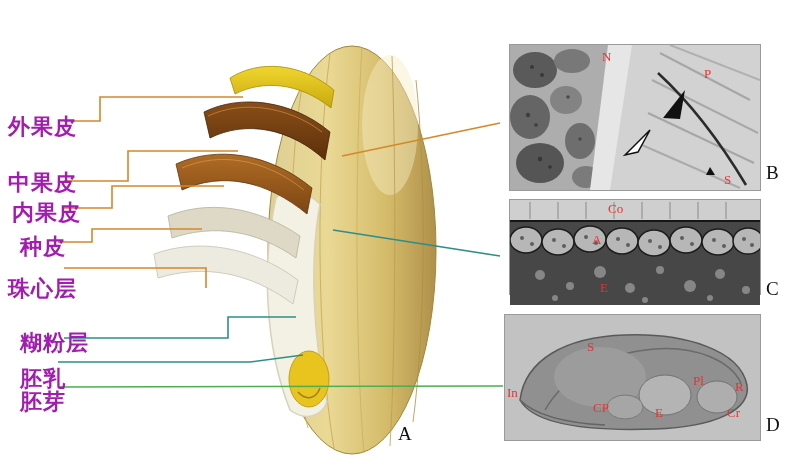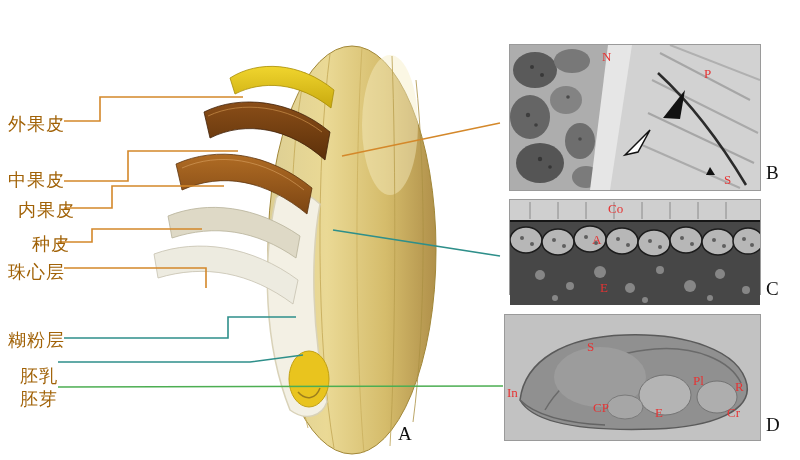--- a/index.html
+++ b/index.html
@@ -2,21 +2,21 @@
 <html><head>
 <meta charset="utf-8">
 <style>
   html,body{margin:0;padding:0;background:#fff;}
   #stage{
     position:relative;width:800px;height:460px;background:#ffffff;overflow:hidden;
     font-family:"DejaVu Sans",sans-serif;
   }
   .layer{position:absolute;left:0;top:0;}
   .cn-label{
-    position:absolute;font-size:18px;font-weight:400;color:#a16207;
+    position:absolute;font-size:22px;font-weight:700;color:#a21caf;
     letter-spacing:1px;white-space:nowrap;
   }
   .fig-letter{
     position:absolute;font-family:"Liberation Serif",serif;font-size:19px;color:#111;
   }
   .panel{position:absolute;box-shadow:0 0 0 1px #9a9a9a;}
   .panel svg{display:block;}
   .ann{font-size:13px;font-family:"Liberation Serif",serif;}
 </style>
 </head>
@@ -81,24 +81,24 @@
       <polyline points="342,156 500,123" stroke="#d4882a"></polyline>
       <polyline points="64,338 228,338 228,317 296,317" stroke="#2e8f8a"></polyline>
       <polyline points="58,362 250,362 303,355" stroke="#2e8f8a"></polyline>
       <polyline points="333,230 500,256" stroke="#2e8f8a"></polyline>
       <polyline points="58,387 503,386" stroke="#4cae52"></polyline>
     </g>
   </svg>
 
   <div class="cn-label" style="left:8px;top:112px">外果皮</div>
   <div class="cn-label" style="left:8px;top:168px">中果皮</div>
-  <div class="cn-label" style="left:18px;top:198px">内果皮</div>
-  <div class="cn-label" style="left:32px;top:232px">种皮</div>
-  <div class="cn-label" style="left:8px;top:260px">珠心层</div>
-  <div class="cn-label" style="left:8px;top:328px">糊粉层</div>
+  <div class="cn-label" style="left:12px;top:198px">内果皮</div>
+  <div class="cn-label" style="left:20px;top:232px">种皮</div>
+  <div class="cn-label" style="left:8px;top:274px">珠心层</div>
+  <div class="cn-label" style="left:20px;top:328px">糊粉层</div>
   <div class="cn-label" style="left:20px;top:364px">胚乳</div>
   <div class="cn-label" style="left:20px;top:387px">胚芽</div>
 
   <div class="panel" style="left:510px;top:45px;width:250px;height:145px">
     <svg width="250" height="145" viewBox="0 0 250 145">
       <rect width="250" height="145" fill="#c6c6c6"></rect>
       <path d="M0,0 L112,0 C98,45 102,95 86,145 L0,145 Z" fill="#adadad"></path>
       <ellipse cx="25" cy="25" rx="22" ry="18" fill="#5a5a5a"></ellipse>
       <ellipse cx="62" cy="16" rx="18" ry="12" fill="#787878"></ellipse>
       <ellipse cx="20" cy="72" rx="20" ry="22" fill="#656565"></ellipse>

